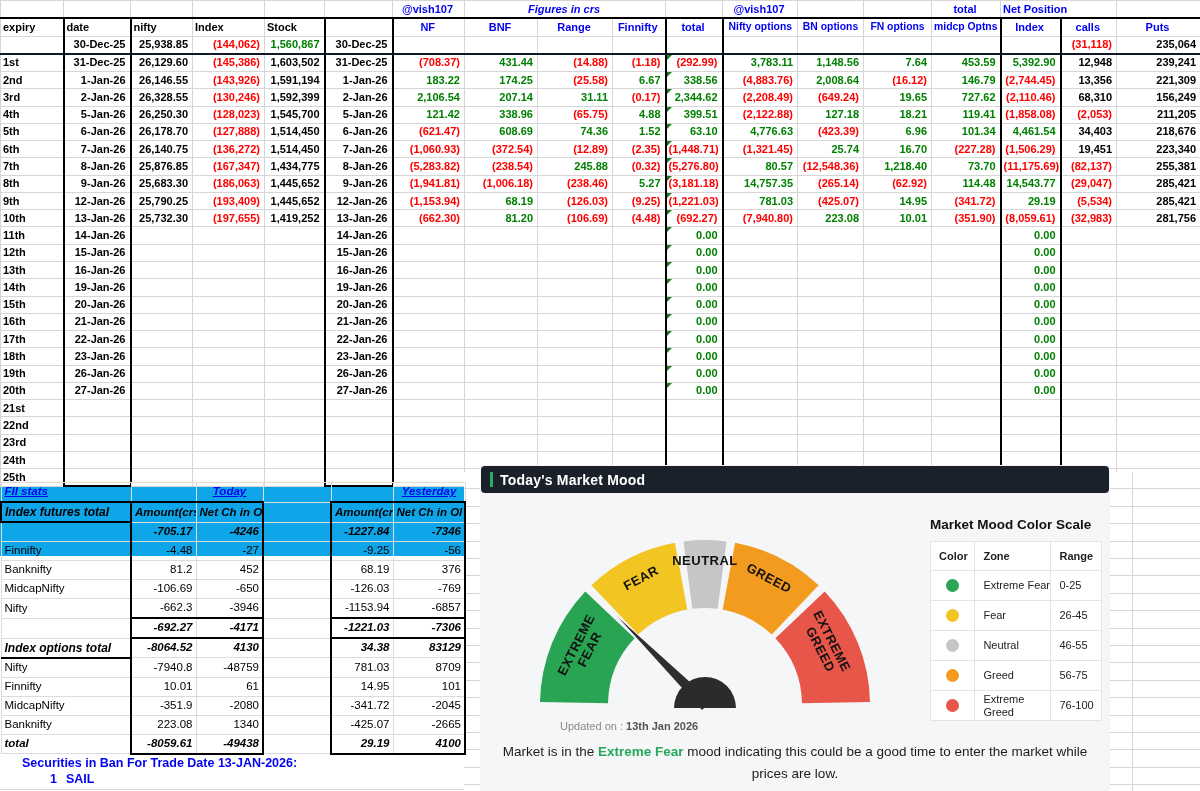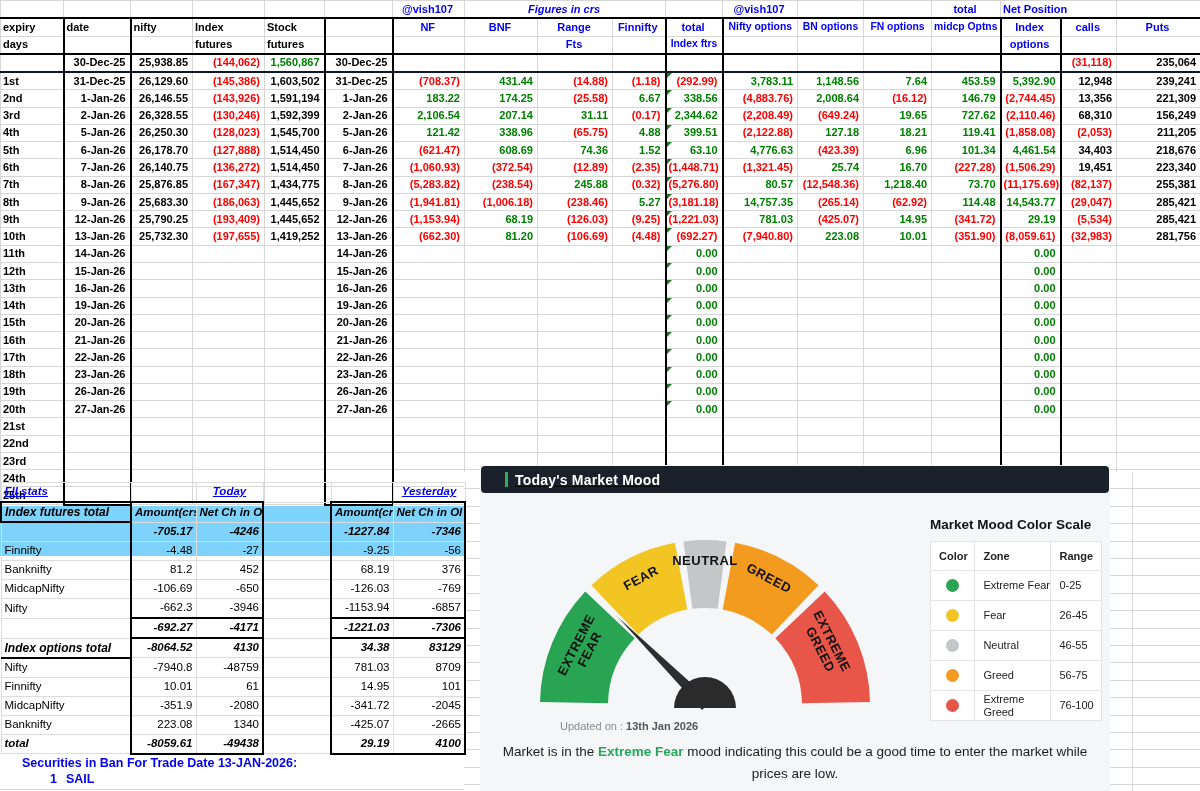--- a/index.html
+++ b/index.html
@@ -1,17 +1,17 @@
 <!DOCTYPE html>
 <html><head>
 <meta charset="utf-8">
 <style>
   html,body{margin:0;padding:0;background:#fff;width:1200px;height:791px;overflow:hidden;
     font-family:"Liberation Sans",sans-serif;-webkit-font-smoothing:antialiased;}
-  #stage{position:relative;width:1200px;height:556px;background:#7dd3fc;}
+  #stage{position:relative;width:1200px;height:556px;background:#0ea5e9;}
 
   
   #main{position:absolute;left:0;top:0;width:1200px;border-collapse:collapse;table-layout:fixed;background:#fff;}
   #main td{height:16.27px;padding:0 4px 0 2px;border:1px solid #d6d6d6;font-size:11px;font-weight:bold;
     color:#000;overflow:hidden;white-space:nowrap;line-height:1;}
   #main .r{text-align:right;}
   #main .l{text-align:left;}
   #main .c{text-align:center;}
   #main .blu{color:#0202f2;}
   #main .it{font-style:italic;}
@@ -58,21 +58,21 @@
   .banno{width:57px;text-align:right;flex:none;}
   .banname{margin-left:9px;}
 
   
   .gridstrip{position:absolute;background-image:repeating-linear-gradient(180deg,#fff 0px,#fff 16.4px,#d6d6d6 16.4px,#d6d6d6 17.4px);}
   .vline{position:absolute;width:1px;background:#d6d6d6;}
 
   
   #mood{position:absolute;left:480px;top:465px;width:630px;height:326px;background:#f5f6f8;}
   .mhead{position:absolute;left:1px;top:1px;width:628px;height:27px;background:#1b212b;border-radius:4px;
-    display:flex;align-items:center;padding-left:24px;box-sizing:border-box;text-decoration:underline;}
+    display:flex;align-items:center;padding-left:9px;box-sizing:border-box;}
   .maccent{width:3px;height:15px;background:#27ae60;margin-right:7px;flex:none;}
   .mtitle{color:#fff;font-weight:bold;font-size:14px;letter-spacing:.2px;}
   #gauge{position:absolute;left:20px;top:50px;}
   .glabel{font-weight:bold;font-size:13px;letter-spacing:.5px;fill:#111;}
   .updated{position:absolute;left:80px;top:255px;width:290px;text-align:left;font-size:11px;color:#8a8a8a;}
   .updated b{color:#555;}
   .scale{position:absolute;left:450px;top:52px;width:176px;}
   .stitle{font-size:13.5px;font-weight:bold;color:#111;margin-bottom:9px;}
   #scalet{border-collapse:collapse;width:172px;background:#fff;}
   #scalet td,#scalet th{border:1px solid #e3e4e6;font-size:11px;color:#222;padding:0 0 0 8px;text-align:left;height:29px;line-height:1.1;}
@@ -139,40 +139,20 @@
         <td class="c blu">Finnifty</td>
         <td class="c blu">total</td>
         <td class="c blu sm">Nifty options</td>
         <td class="c blu sm">BN options</td>
         <td class="c blu sm">FN options</td>
         <td class="c blu sm">midcp Optns</td>
         <td class="c blu">Index</td>
         <td class="c blu">calls</td>
         <td class="c blu">Puts</td>
       </tr>
-      <tr class="hrow hr2" style="height:16px">
-        <td class="l">days</td>
-        <td></td>
-          <td></td>
-        <td class="l">futures</td>
-        <td class="l">futures</td>
-        <td></td>
-          <td></td>
-        <td></td>
-        <td class="c blu">Fts</td>
-        <td></td>
-        <td class="c blu sm">Index ftrs</td>
-        <td></td>
-          <td></td>
-        <td></td>
-          <td></td>
-        <td class="c blu">options</td>
-        <td></td>
-          <td></td>
-      </tr>
     </thead>
     <tbody id="main-body">
         <tr style="height: 16.27px;">
           <td class="l"></td>
           <td class="r">30-Dec-25</td>
           <td class="r">25,938.85</td>
           <td class="r neg">(144,062)</td>
           <td class="r pos">1,560,867</td>
           <td class="r">30-Dec-25</td>
           <td class="r"></td>

